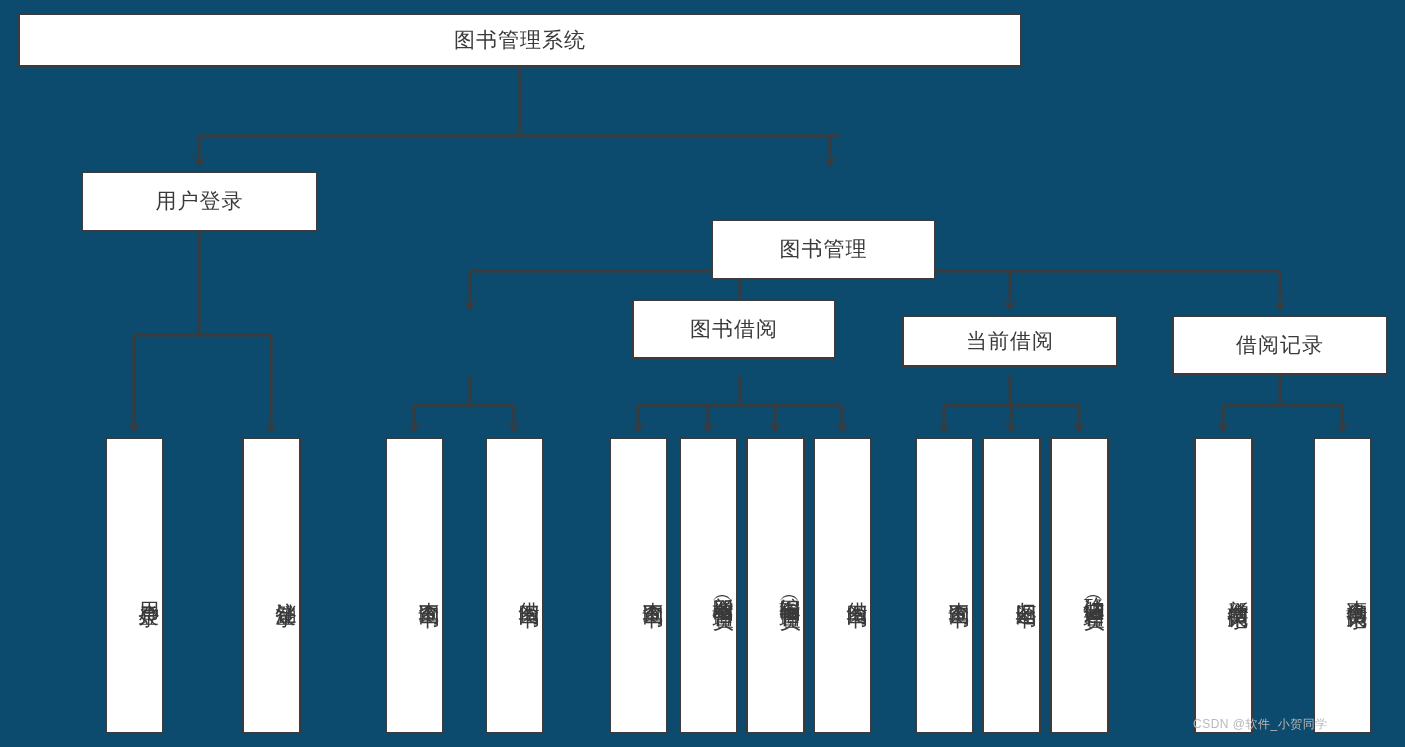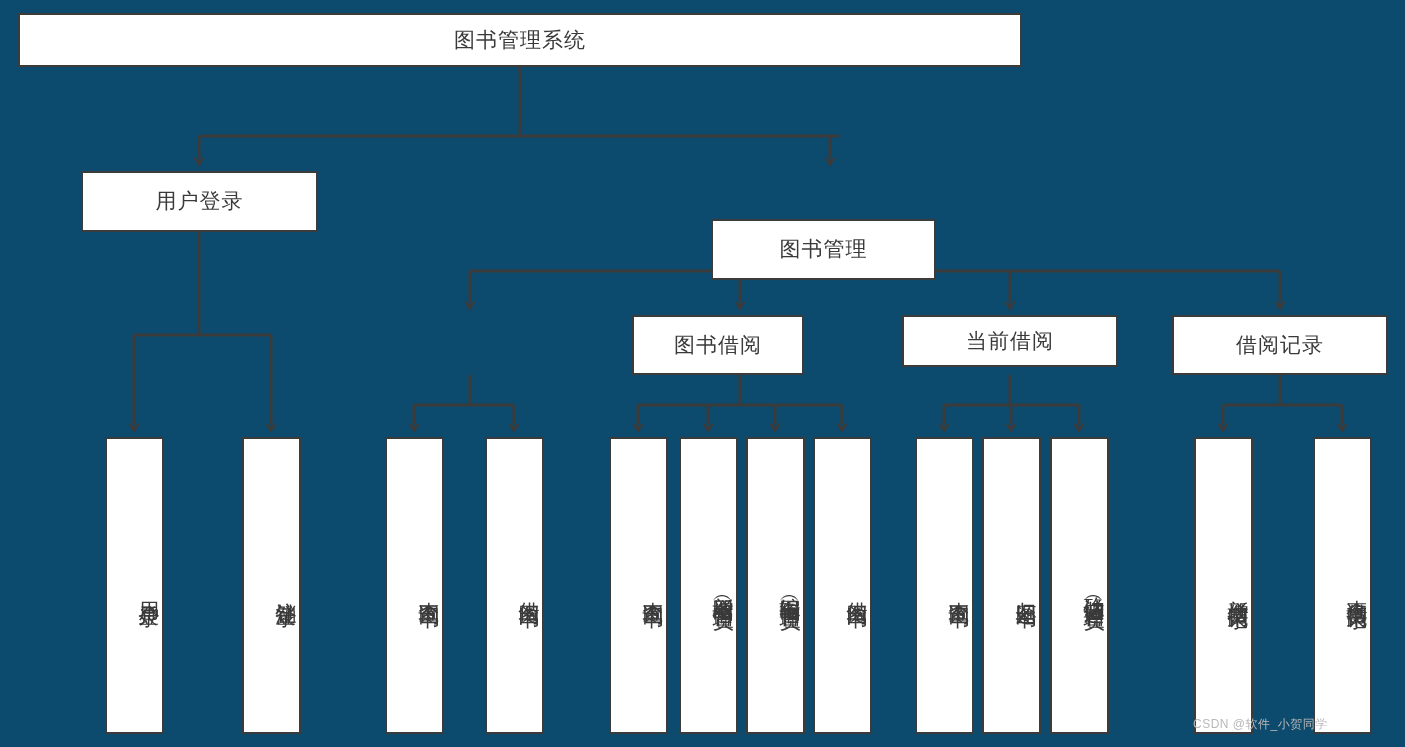--- a/index.html
+++ b/index.html
@@ -116,21 +116,21 @@
     <span>图书管理系统</span>
   </div>
 
   <div class="node horiz" style="left:81px; top:171px; width:237px; height:61px;">
     <span>用户登录</span>
   </div>
   <div class="node horiz" style="left:711px; top:171px; width:225px; height:61px;margin-top:48px;">
     <span>图书管理</span>
   </div>
 
-  <div class="node horiz" style="left:632px; top:315px; width:172px; height:60px;">
+  <div class="node horiz" style="left:632px; top:299px; width:204px; height:60px;">
     <span>图书借阅</span>
   </div>
   <div class="node horiz" style="left:902px; top:315px; width:216px; height:52px;">
     <span>当前借阅</span>
   </div>
   <div class="node horiz" style="left:1172px; top:315px; width:216px; height:60px;">
     <span>借阅记录</span>
   </div>
 
   <div class="node vert" style="left:105px; top:437px; width:59px; height:297px;">

